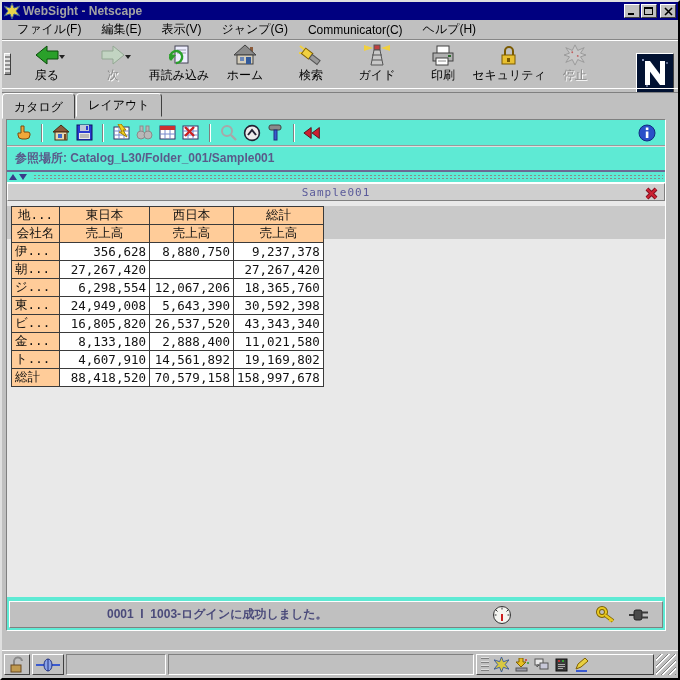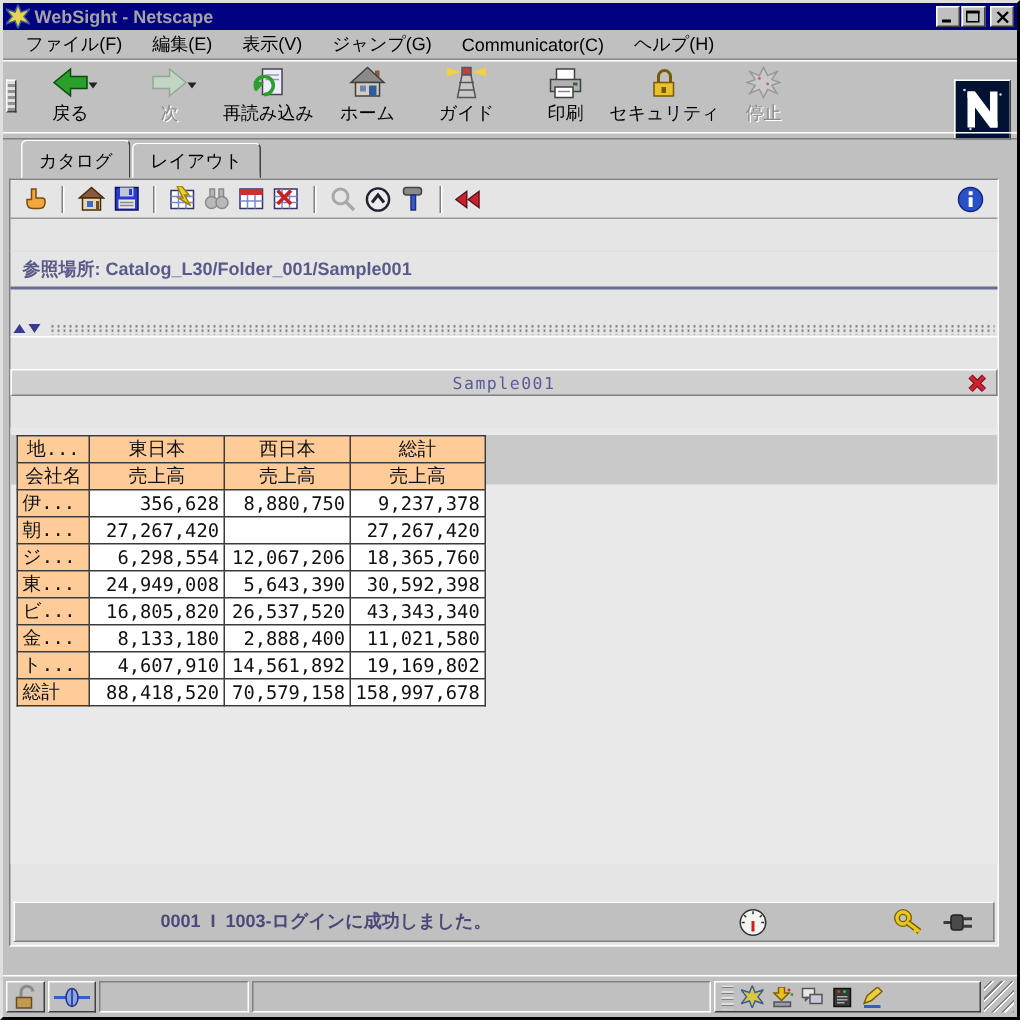--- a/index.html
+++ b/index.html
@@ -33,30 +33,30 @@
   .ticon { height:24px; display:flex; align-items:flex-end; justify-content:center; }
   .tlabel { font-size:12px; color:#000; white-space:nowrap; }
   .tbtn.disabled .tlabel { color:#8a8a8a; text-shadow:1px 1px 0 #fff; }
   .ddtri { position:absolute; top:3px; right:14px; width:0; height:0;
     border-left:3px solid transparent; border-right:3px solid transparent; border-top:4px solid #222; }
   .tspacer { flex:1; }
   .nlogo { width:38px; height:40px; margin:2px 2px 0 0; border:1px solid; border-color:#fff #404040 #404040 #fff; }
   .thinstrip { height:5px; border-top:1px solid #fff; border-bottom:1px solid #808080; flex:0 0 auto; }
 
   
-  .tabrow { height:26px; display:flex; align-items:flex-end; padding-left:12px; flex:0 0 auto; }
+  .tabrow { height:26px; display:flex; align-items:flex-start; padding-left:0; flex:0 0 auto; }
   .tab { font-size:12px; padding:3px 11px 2px; background:#c0c0c0; margin-right:1px;
     border:1px solid; border-color:#fff #404040 transparent #fff;
     border-top-left-radius:4px; border-top-right-radius:4px; }
   .tab.active { padding-top:5px; font-weight:normal; }
 
   
-  .applet { flex:0 0 512px; margin:0 12px 0 4px; background:#e5e5e5;
+  .applet { flex:0 0 512px; margin:0 12px 0 4px; background:#5eead4;
     border:1px solid; border-color:#808080 #fff #fff #808080;
-    display:flex; flex-direction:column;gap:21px; }
+    display:flex; flex-direction:column; }
 
   .app-toolbar { height:26px; display:flex; align-items:center; gap:3px; padding:0 8px 0 6px;
     border-bottom:1px solid #9a9a9a; flex:0 0 auto; }
   .abtn { width:20px; height:20px; display:flex; align-items:center; justify-content:center; }
   .asep { width:2px; height:18px; margin:0 5px; border-left:1px solid #808080; border-right:1px solid #fff; }
   .aspacer { flex:1; }
 
   .crumbbar { height:26px; display:flex; align-items:center; padding-left:8px;
     border-top:1px solid #dfdfdf; border-bottom:2px solid #6a6a94; flex:0 0 auto; }
   .crumb-text { font-size:12px; font-weight:bold; color:#5a5a8a; white-space:pre; }
@@ -199,20 +199,33 @@
             <rect x="18" y="3" width="3" height="6" fill="#8a5a3a"></rect>
             <polygon points="13,1 2,11 24,11" fill="#8a8a8a" stroke="#404040"></polygon>
             <rect x="5" y="11" width="16" height="9" fill="#d4cdbb" stroke="#404040"></rect>
             <rect x="14" y="13" width="5" height="7" fill="#335a9a"></rect>
             <rect x="8" y="13" width="4" height="4" fill="#6a86b8"></rect>
           </svg>
       </span>
       <span class="tlabel">ホーム</span>
     </div>
 
+    <div class="tbtn">
+      <span class="ticon">
+        <svg width="26" height="22" viewBox="0 0 26 22">
+            <line x1="2" y1="2" x2="7" y2="6" stroke="#f0d040" stroke-width="2"></line>
+            <line x1="1" y1="9" x2="6" y2="9" stroke="#f0d040" stroke-width="2"></line>
+            <g transform="rotate(38 13 12)">
+              <rect x="4" y="9" width="9" height="7" fill="#f0d040" stroke="#806000"></rect>
+              <rect x="13" y="10" width="10" height="5" fill="#9a9a9a" stroke="#555"></rect>
+            </g>
+          </svg>
+      </span>
+      <span class="tlabel">検索</span>
+    </div>
 
     <div class="tbtn">
       <span class="ticon">
         <svg width="26" height="22" viewBox="0 0 26 22">
             <polygon points="0,1 9,4 0,7" fill="#f0d040"></polygon>
             <polygon points="26,1 17,4 26,7" fill="#f0d040"></polygon>
             <rect x="10" y="1" width="6" height="5" fill="#c04040" stroke="#555"></rect>
             <polygon points="10,6 16,6 19,21 7,21" fill="#c8c8c8" stroke="#555"></polygon>
             <line x1="8" y1="11" x2="18" y2="11" stroke="#555"></line>
             <line x1="8" y1="16" x2="18" y2="16" stroke="#555"></line>

